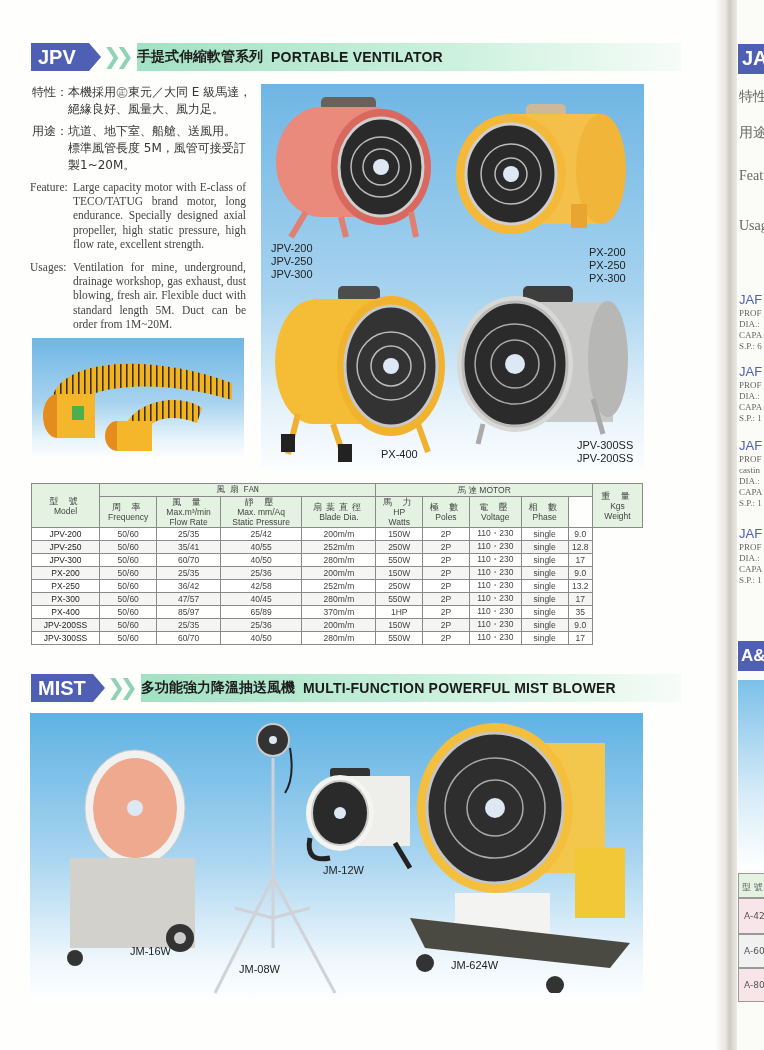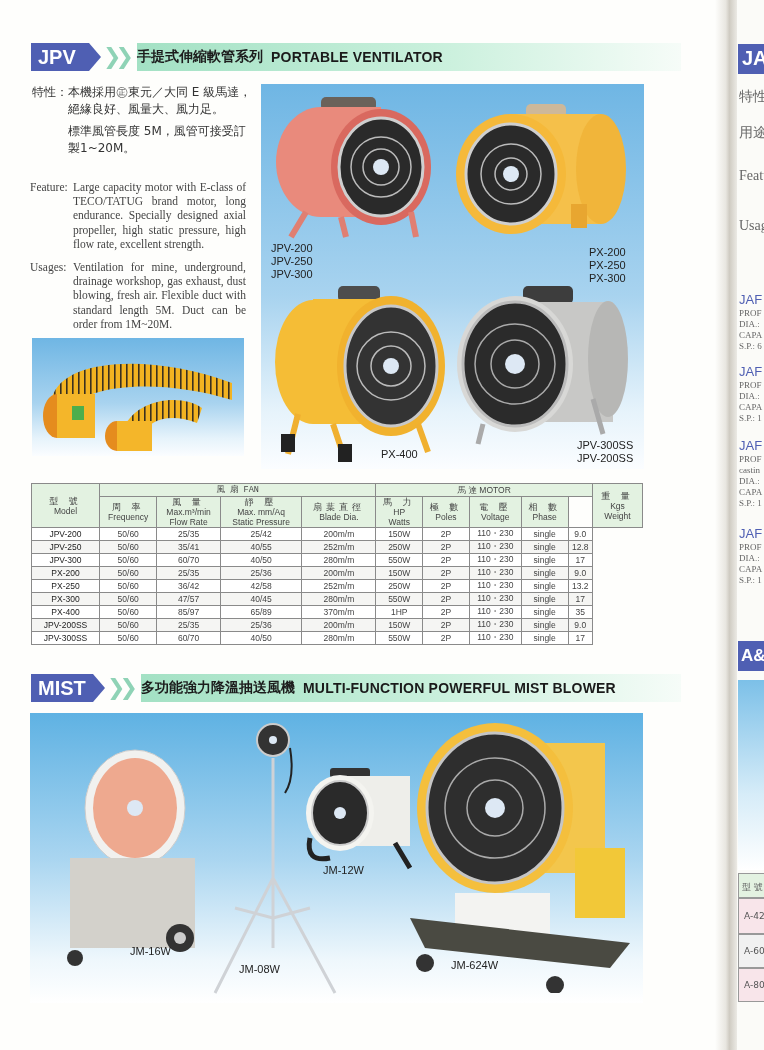--- a/index.html
+++ b/index.html
@@ -73,20 +73,24 @@
   <div class="spec" style="top:84px;">
     <div class="row">
         <span class="lbl">特性：</span>
         <span>本機採用㊣東元／大同 E 級馬達，</span>
       </div>
     <div class="row" style="padding-left:36px;">
         <span>絕緣良好、風量大、風力足。</span>
       </div>
   </div>
   <div class="spec" style="top:123px;">
+    <div class="row">
+        <span class="lbl">用途：</span>
+        <span>坑道、地下室、船艙、送風用。</span>
+      </div>
     <div class="row" style="padding-left:36px;">
         <span>標準風管長度 5M，風管可接受訂</span>
       </div>
     <div class="row" style="padding-left:36px;">
         <span>製1~20M。</span>
       </div>
   </div>
 
   <div class="en-block" style="top:180px;">
     <div class="row">

